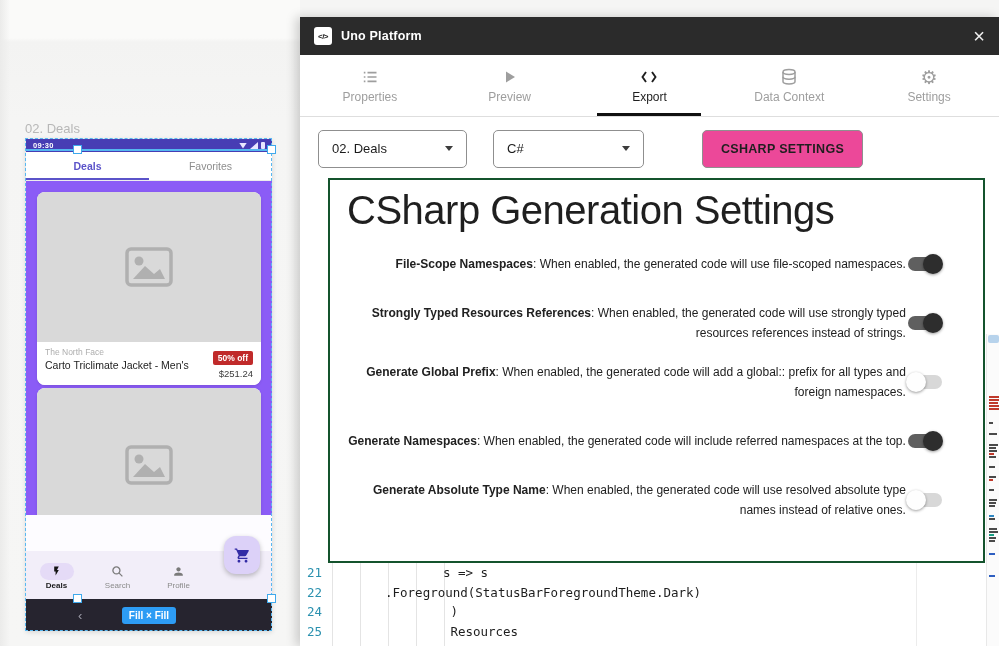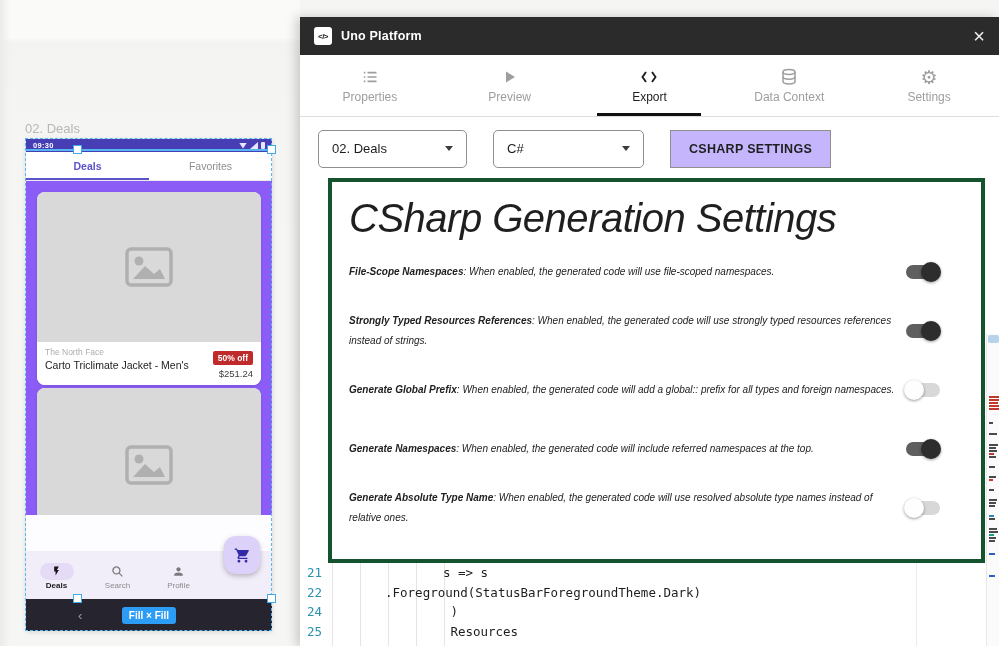--- a/index.html
+++ b/index.html
@@ -66,41 +66,41 @@
   .toolbar { height:62px; display:flex; border-bottom:1px solid #dedede; background:#fff; }
   .tool-tab { flex:1; display:flex; flex-direction:column; align-items:center; justify-content:center; gap:3px; position:relative; color:#9e9e9e; }
   .tool-tab .lbl { font-size:12px; }
   .tool-tab.active { color:#1f1f1f; }
   .tool-tab.active:after { content:""; position:absolute; bottom:0; left:50%; transform:translateX(-50%); width:104px; height:3px; background:#111; }
   .tool-ic { height:20px; display:flex; align-items:center; justify-content:center; }
   .filters { height:63px; display:flex; align-items:center; padding:0 18px; gap:26px; background:#fff; }
   .select { width:149px; height:38px; border:1.5px solid #8f8f8f; border-radius:5px; display:flex; align-items:center;
             padding:0 13px; font-size:13px; color:#1b1b1b; }
   .select .caret { margin-left:auto; width:0; height:0; border-left:4.5px solid transparent; border-right:4.5px solid transparent; border-top:5px solid #3c3c3c; }
-  .btn-outline { height:38px; border:1.5px solid #8f8f8f; border-radius:0; background:#c4b5fd; padding:0 18px;
-                 font-size:12.5px; font-weight:bold; color:#1f1f1f; letter-spacing:.3px; display:flex; align-items:center; }
+  .btn-outline { height:38px; border:1.5px solid #8f8f8f; border-radius:5px; background:#ec4899; padding:0 18px;
+                 font-size:12.5px; font-weight:bold; color:#1f1f1f; letter-spacing:.3px; display:flex; align-items:center;margin-left:32px; }
 
   
   .editor { position:absolute; left:0; top:163px; width:699px; height:466px; background:#fff; overflow:hidden; }
   .guide { position:absolute; top:380px; bottom:0; width:1px; background:#e4e4e4; }
   .code-lines { position:absolute; left:0; top:383px; width:614px; font-family:"DejaVu Sans Mono", monospace; font-size:12.5px; }
   .cline { position:relative; height:19.6px; line-height:19.6px; white-space:pre; }
   .cline .ln { position:absolute; left:0; width:22px; text-align:right; color:#2b91af; }
   .cline .cd { position:absolute; left:0; color:#1e1e1e; }
   .ed-divider { position:absolute; left:616px; top:383px; bottom:0; width:1px; background:#ececec; }
   .minimap { position:absolute; left:686px; top:154px; width:13px; height:475px; background:#fbfbfb; border-left:1px solid #e8e8e8; }
   .mm-thumb { position:absolute; left:1px; top:1px; width:11px; height:8px; background:#b7d3ec; border-radius:2px; }
   .mm-mark { position:absolute; height:2px; }
 
   
-  .modal { position:absolute; left:328px; top:178px; width:657px; height:385px; background:#fff; border:4px solid #14532d;
-           padding:12px 24px 0 17px; z-index:20;font-style:italic; }
+  .modal { position:absolute; left:328px; top:178px; width:657px; height:385px; background:#fff; border:2px solid #14532d;
+           padding:6px 24px 0 17px; z-index:20; }
   .modal-title { font-size:40px; color:#1f1f1f; font-weight:400; margin:2px 0 11px 0; letter-spacing:-.5px; }
   .srow { display:flex; align-items:center; margin-bottom:19px; min-height:40px; }
-  .srow .txt { width:572px; font-size:10px; line-height:20px; color:#212121; }
+  .srow .txt { width:572px; font-size:12px; line-height:20px; color:#212121;text-align:right; }
   .srow .txt b { font-weight:bold; }
   .toggle { margin-left:auto; margin-right:16px; position:relative; width:38px; height:20px; cursor:pointer; }
   .toggle .track { position:absolute; left:2px; top:3px; width:34px; height:14px; border-radius:7px; }
   .toggle .knob { position:absolute; top:0; width:20px; height:20px; border-radius:50%; box-shadow:0 1px 3px rgba(0,0,0,.4); }
   .toggle.on .track { background:#5f5f5f; }
   .toggle.on .knob { right:0; background:#2d2d2d; }
   .toggle.off .track { background:#d8d8d8; }
   .toggle.off .knob { left:0; background:#fefefe; }
 </style>
 </head>

